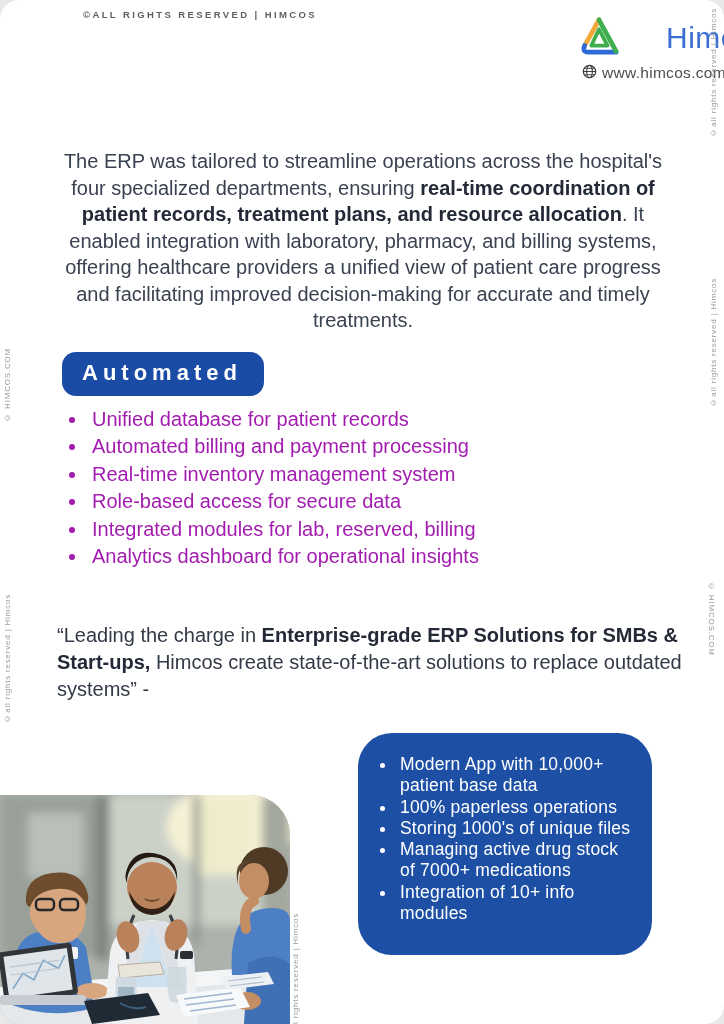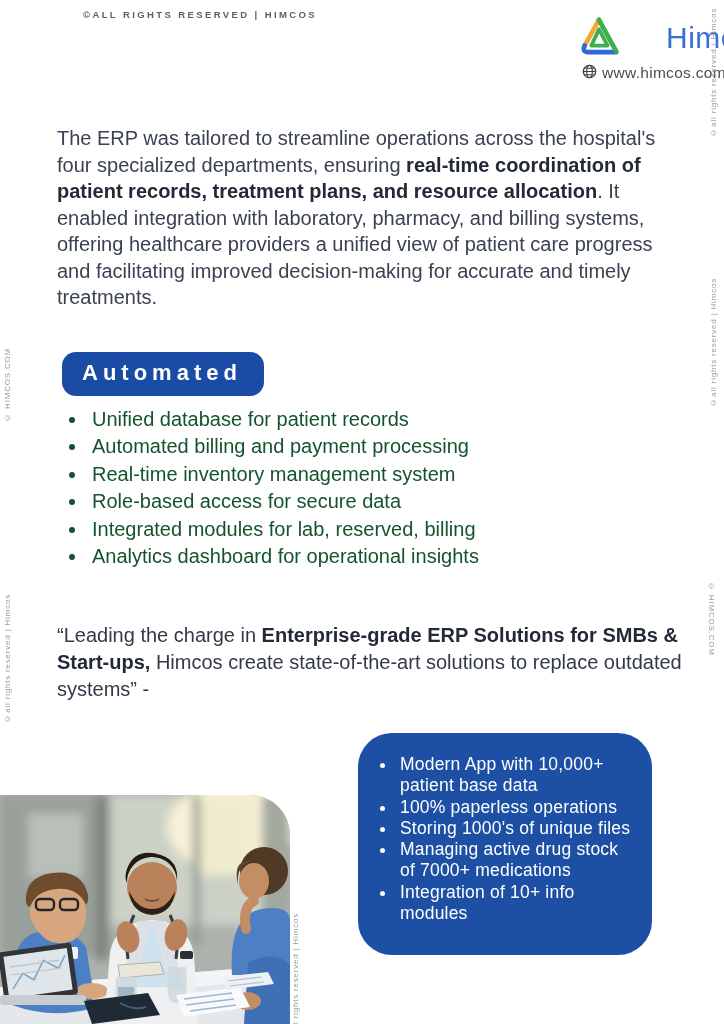--- a/index.html
+++ b/index.html
@@ -1,19 +1,19 @@
 <!DOCTYPE html>
 <html style="--accent-blue: #1a4ca6; --box-blue: #1d50a5; --logo-blue: #3b6fd3; --text-dark: #3a4150; --text-bold: #232936; --gray-copyright: #5f5f5f; --side-gray: #9a9a9a;"><head>
 <meta charset="utf-8">
 <style>
   html,body{margin:0;padding:0;background:#e8e8e8;}
   .page{
     position:relative; width:724px; height:1024px; margin:0 auto;
     background:#ffffff; overflow:hidden;
-    font-family:"Liberation Sans", sans-serif; color:var(--text-dark,#3a4150);
+    font-family:"Liberation Sans", sans-serif; color:var(--text-dark,#3a4150);border-radius:19px;
   }
   
   .micro{
     position:absolute; font-size:9.5px; font-weight:700; letter-spacing:2.4px;
     color:var(--gray-copyright,#5f5f5f); white-space:nowrap;
   }
   .header-copy{left:83px; top:9px;}
   .footer-copy{top:1007px; right:9px; color:#6f6f6f;}
   
   .vtext{
@@ -36,28 +36,28 @@
   .logo-url{font-size:15.5px; color:#4c4c4c; margin-left:5px; letter-spacing:0.3px;}
   
   .pill{
     position:absolute; background:var(--accent-blue,#1a4ca6); color:#ffffff;
     font-weight:700; border-radius:16px; white-space:nowrap;
   }
   .pill-treatment{left:60px; top:50px; font-size:25px; letter-spacing:4px; padding:9px 26px 11px 24px;}
   .pill-solutions{left:62px; top:352px; font-size:22px; letter-spacing:5px; padding:8px 22px 10px 20px; border-radius:14px;}
   
   .para{
-    position:absolute; left:57px; top:105px; width:612px;
-    font-size:20px; line-height:26.5px; color:var(--text-dark,#3a4150);
+    position:absolute; left:57px; top:128px; width:612px;
+    font-size:20px; line-height:26.5px; color:var(--text-dark,#3a4150);text-align:center;
   }
   .para b, .quote b{color:var(--text-bold,#232936); font-weight:700;}
   
   .sol-list{
     position:absolute; left:62px; top:406px; width:580px; margin:0;
-    padding-left:26px; font-size:20px; line-height:27.4px; color:#14532d;
+    padding-left:26px; font-size:20px; line-height:27.4px; color:#a21caf;
   }
   .sol-list li{padding-left:4px;}
   
   .quote{
     position:absolute; left:57px; top:602px; width:648px;
     font-size:20px; line-height:27px; color:#333a47;
   }
   
   .stats-box{
     position:absolute; left:358px; top:733px; width:294px; height:222px;

